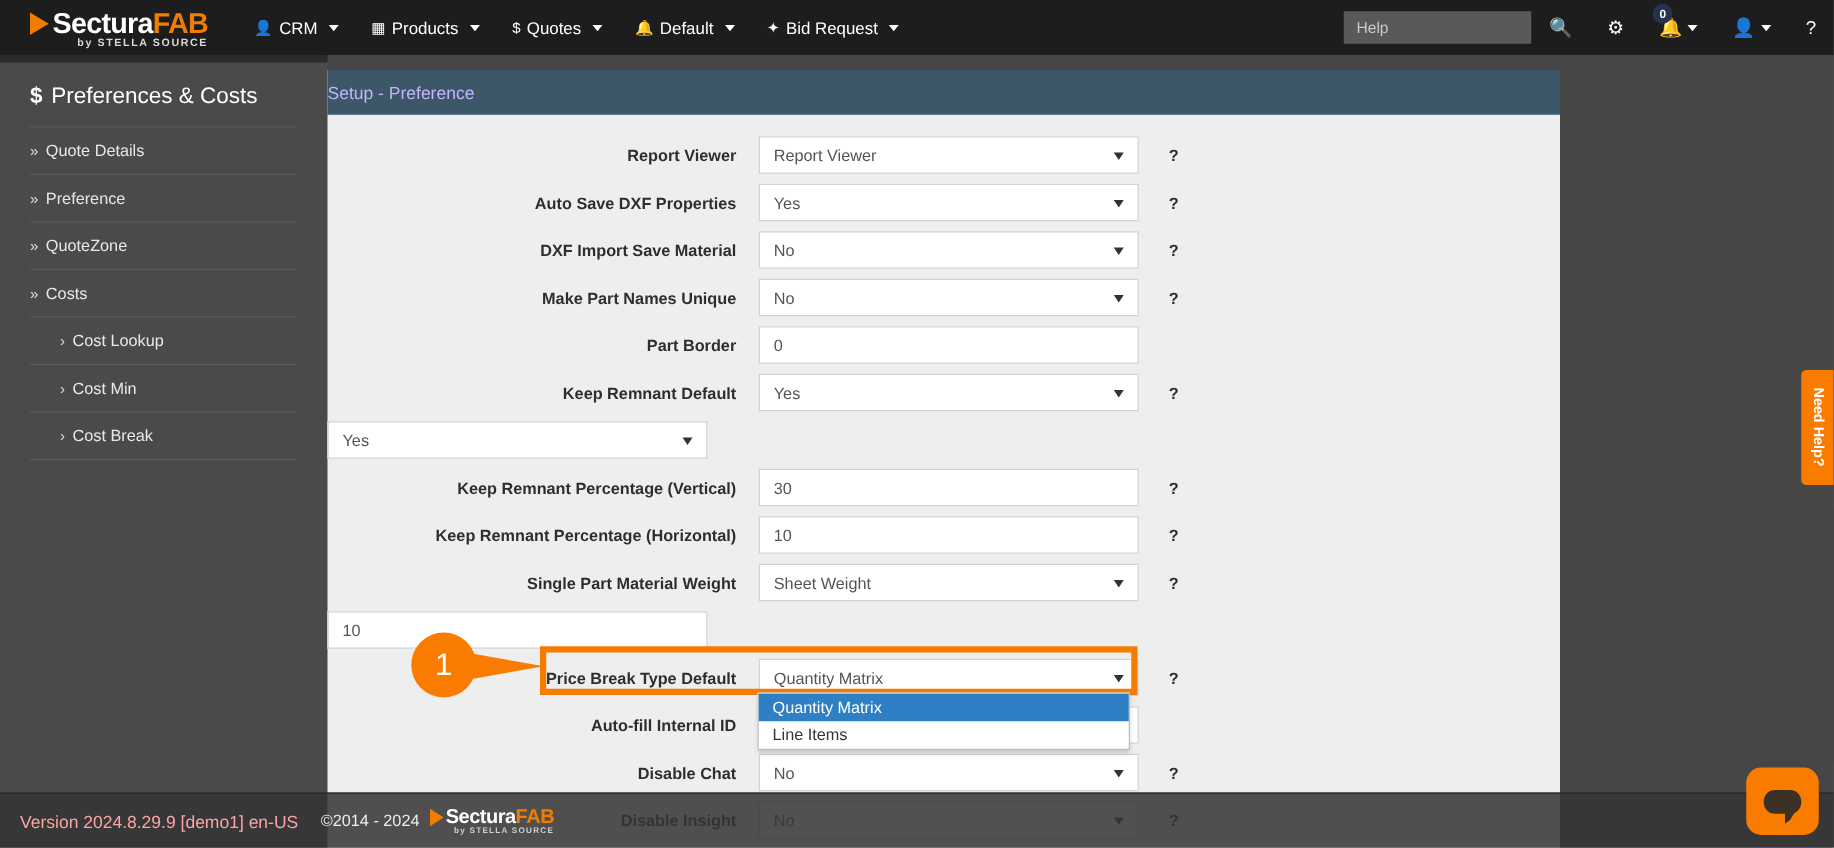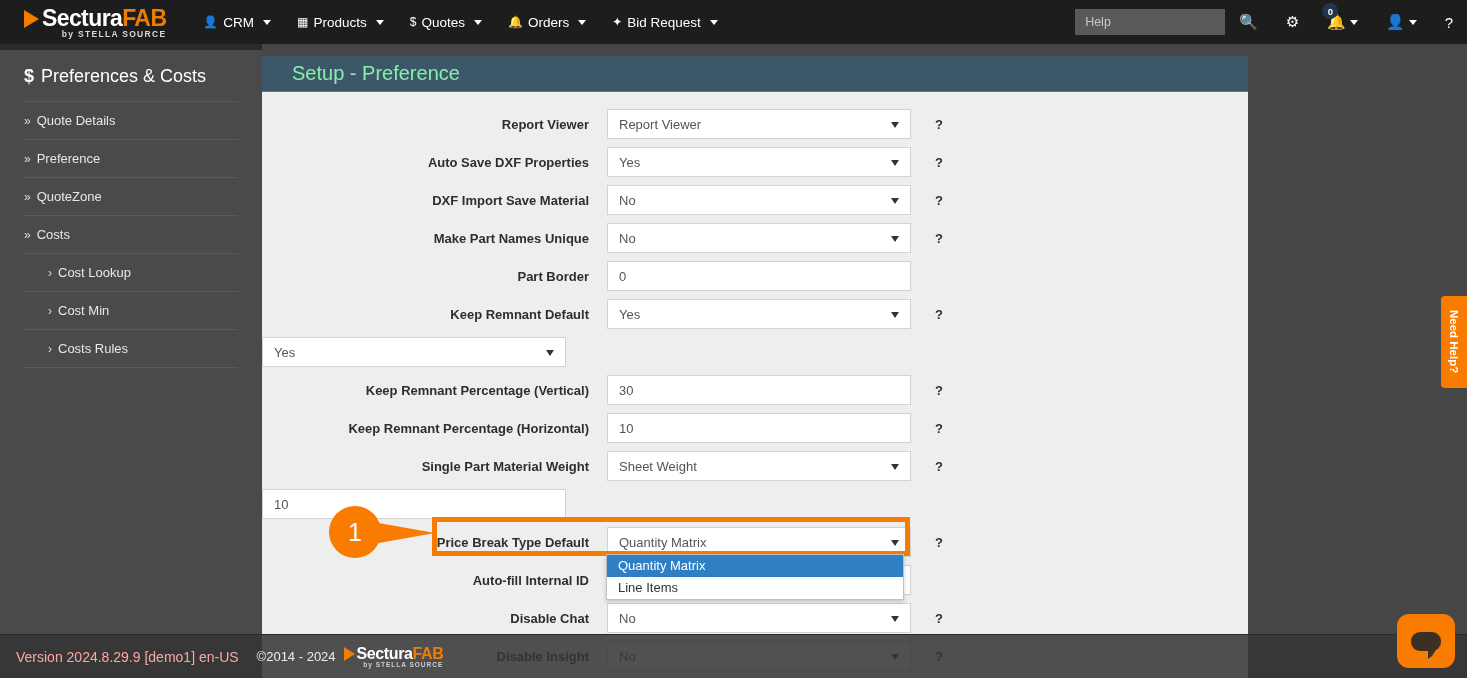--- a/index.html
+++ b/index.html
@@ -73,22 +73,22 @@
   }
   .side-chev { color: #dcdcdc; font-size: 12px; }
   .side-sub { padding-left: 24px; }
 
   
   .content {
     position: absolute; top: 56px; left: 262px; width: 986px; height: 622px;
     background: #eeeeee;
   }
   .content-header {
-    height: 36px; background: #3c5868; color: #86efac;
-    font-size: 20px; display: flex; align-items: center; padding-left: 30px;
+    height: 36px; background: #3c5868; color: #c4b5fd;
+    font-size: 14px; display: flex; align-items: center; 
     border-bottom: 1px solid #587a8c;
   }
   .form-area { padding-top: 13px; position: relative; }
 
   .form-row {
     display: flex; align-items: center; height: 38px;
   }
   .form-label {
     width: 345px; text-align: right; padding-right: 18px;
     font-size: 13px; font-weight: bold; color: #2e2e2e;
@@ -204,21 +204,21 @@
         <span>Products</span>
         <span class="caret"></span>
       </div>
       <div class="nav-item">
         <span class="nav-glyph">$</span>
         <span>Quotes</span>
         <span class="caret"></span>
       </div>
       <div class="nav-item">
         <span class="nav-glyph">🔔</span>
-        <span>Orders</span>
+        <span>Default</span>
         <span class="caret"></span>
       </div>
       <div class="nav-item">
         <span class="nav-glyph">✦</span>
         <span>Bid Request</span>
         <span class="caret"></span>
       </div>
     </div>
 
     <div class="nav-right">
@@ -266,21 +266,21 @@
       <div class="side-item side-sub">
         <span class="side-chev">›</span>
         <span>Cost Lookup</span>
       </div>
       <div class="side-item side-sub">
         <span class="side-chev">›</span>
         <span>Cost Min</span>
       </div>
       <div class="side-item side-sub">
         <span class="side-chev">›</span>
-        <span>Costs Rules</span>
+        <span>Cost Break</span>
       </div>
     </div>
   </div>
 
   <div class="content">
     <div class="content-header">Setup - Preference</div>
 
     <div class="form-area" id="form-area">
         <div class="form-row">
           <div class="form-label">Report Viewer</div>

